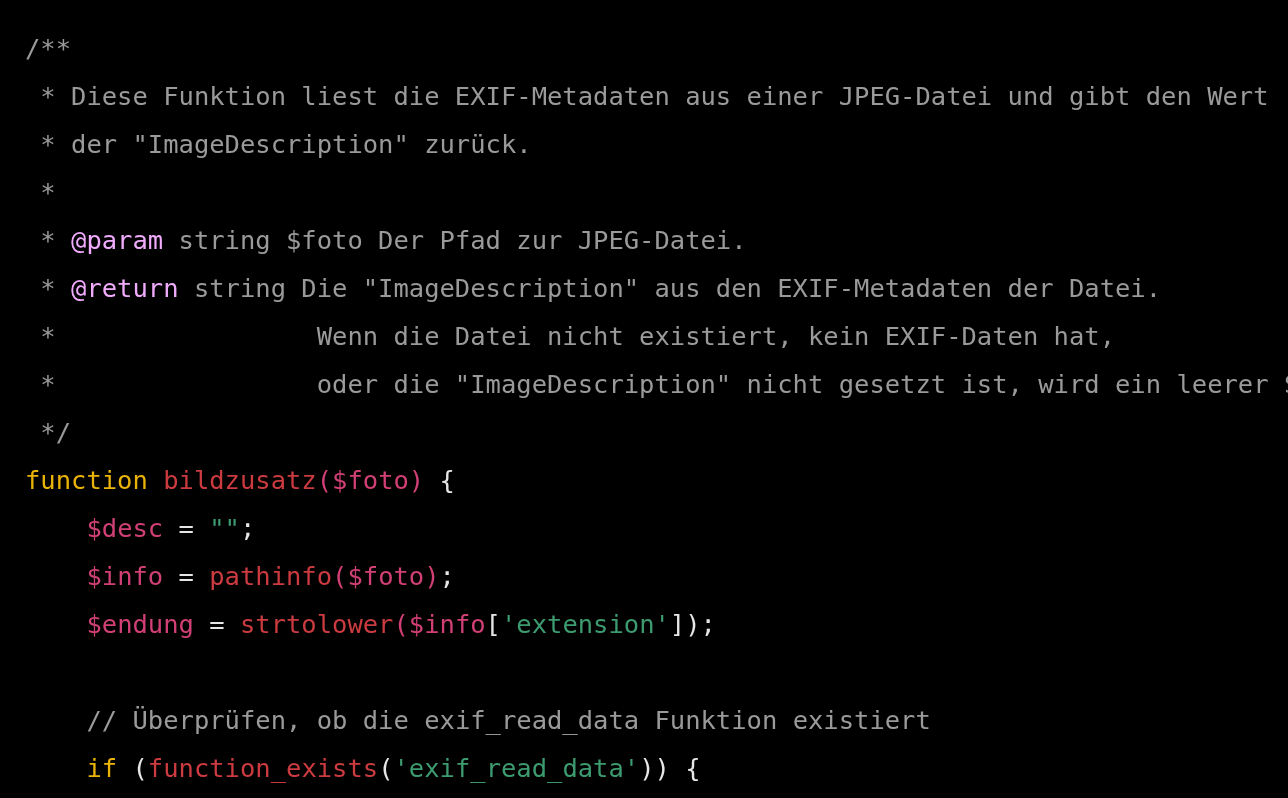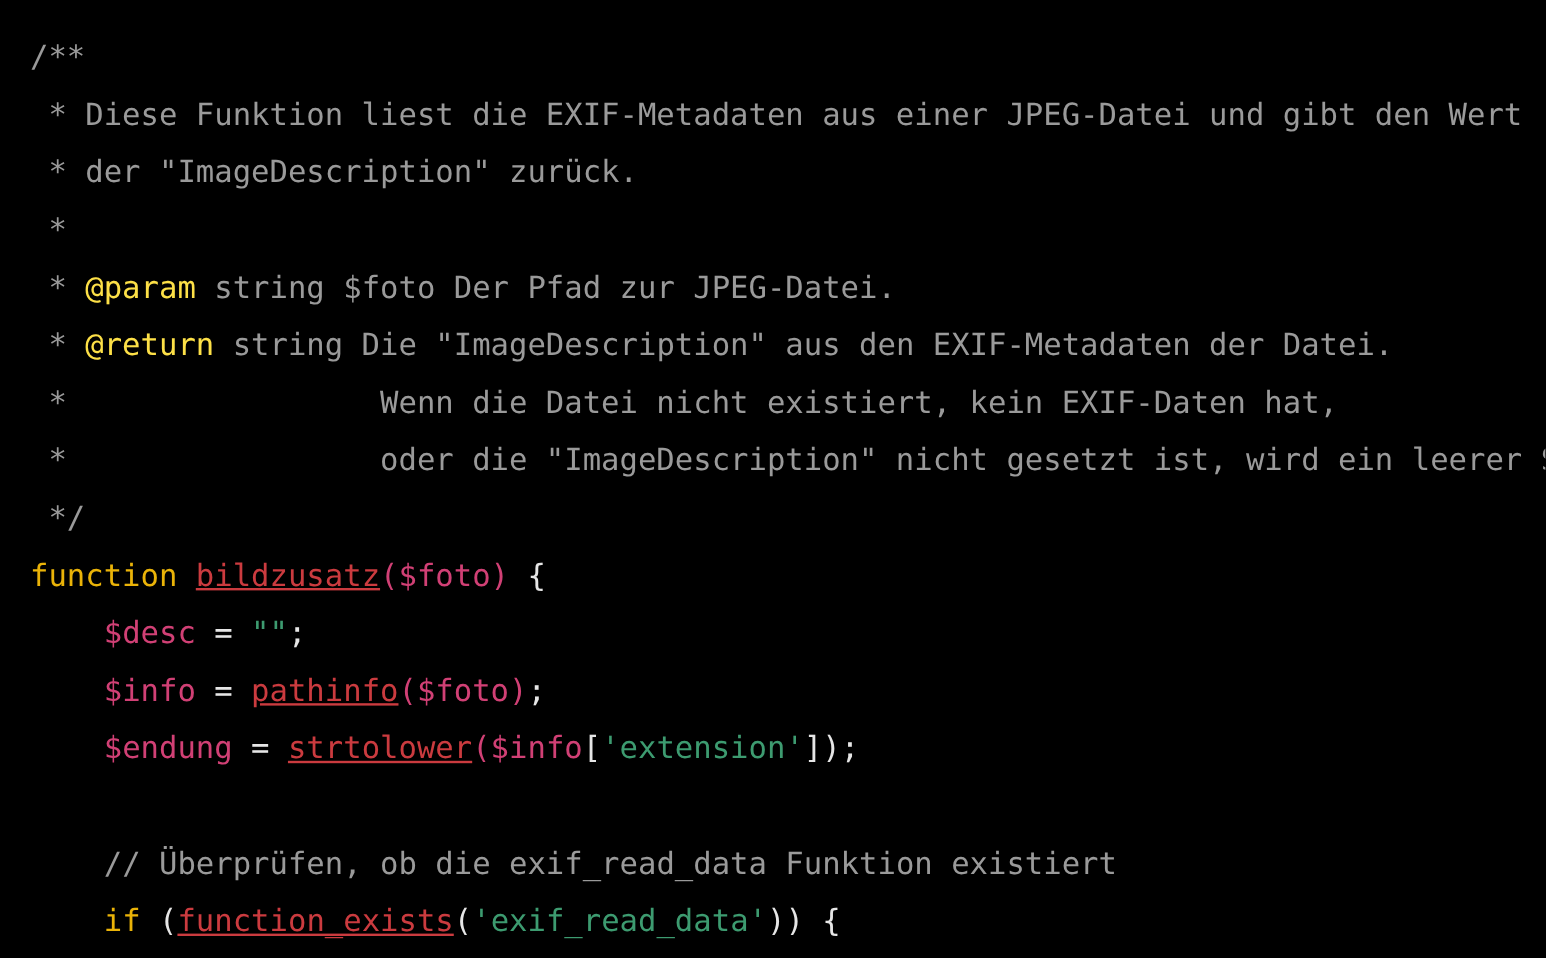--- a/index.html
+++ b/index.html
@@ -34,23 +34,23 @@
   }
 
   .code-line {
     height: 48px;
     white-space: pre;
     display: block;
   }
 
   
   .tok-comment  { color: #9a9a9a; }
-  .tok-doctag   { color: #fde047; }
+  .tok-doctag   { color: #f0abfc; }
   .tok-keyword  { color: #eab308; }
-  .tok-function { color: #cb3b3f; text-decoration: underline; }
+  .tok-function { color: #cb3b3f; }
   .tok-variable { color: #d14075; }
   .tok-string   { color: #3d9b70; }
   .tok-plain    { color: #e6e6e6; }
 </style>
 </head>
 <body>
 
 <div id="code-surface">
   <div class="code-lines"><span class="code-line"><span class="tok-comment">/**</span></span><span class="code-line"><span class="tok-comment"> * Diese Funktion liest die EXIF-Metadaten aus einer JPEG-Datei und gibt den Wert</span></span><span class="code-line"><span class="tok-comment"> * der "ImageDescription" zurück.</span></span><span class="code-line"><span class="tok-comment"> *</span></span><span class="code-line"><span class="tok-comment"> * </span><span class="tok-doctag">@param</span><span class="tok-comment"> string $foto Der Pfad zur JPEG-Datei.</span></span><span class="code-line"><span class="tok-comment"> * </span><span class="tok-doctag">@return</span><span class="tok-comment"> string Die "ImageDescription" aus den EXIF-Metadaten der Datei.</span></span><span class="code-line"><span class="tok-comment"> *                 Wenn die Datei nicht existiert, kein EXIF-Daten hat,</span></span><span class="code-line"><span class="tok-comment"> *                 oder die "ImageDescription" nicht gesetzt ist, wird ein leerer String</span></span><span class="code-line"><span class="tok-comment"> */</span></span><span class="code-line"><span class="tok-keyword">function</span><span class="tok-plain"> </span><span class="tok-function">bildzusatz</span><span class="tok-variable">(</span><span class="tok-variable">$foto</span><span class="tok-variable">)</span><span class="tok-plain"> {</span></span><span class="code-line"><span class="tok-plain">    </span><span class="tok-variable">$desc</span><span class="tok-plain"> = </span><span class="tok-string">""</span><span class="tok-plain">;</span></span><span class="code-line"><span class="tok-plain">    </span><span class="tok-variable">$info</span><span class="tok-plain"> = </span><span class="tok-function">pathinfo</span><span class="tok-variable">(</span><span class="tok-variable">$foto</span><span class="tok-variable">)</span><span class="tok-plain">;</span></span><span class="code-line"><span class="tok-plain">    </span><span class="tok-variable">$endung</span><span class="tok-plain"> = </span><span class="tok-function">strtolower</span><span class="tok-variable">(</span><span class="tok-variable">$info</span><span class="tok-plain">[</span><span class="tok-string">'extension'</span><span class="tok-plain">]</span><span class="tok-plain">)</span><span class="tok-plain">;</span></span><span class="code-line">​</span><span class="code-line"><span class="tok-plain">    </span><span class="tok-comment">// Überprüfen, ob die exif_read_data Funktion existiert</span></span><span class="code-line"><span class="tok-plain">    </span><span class="tok-keyword">if</span><span class="tok-plain"> (</span><span class="tok-function">function_exists</span><span class="tok-plain">(</span><span class="tok-string">'exif_read_data'</span><span class="tok-plain">)</span><span class="tok-plain">)</span><span class="tok-plain"> {</span></span></div>
 </div>

